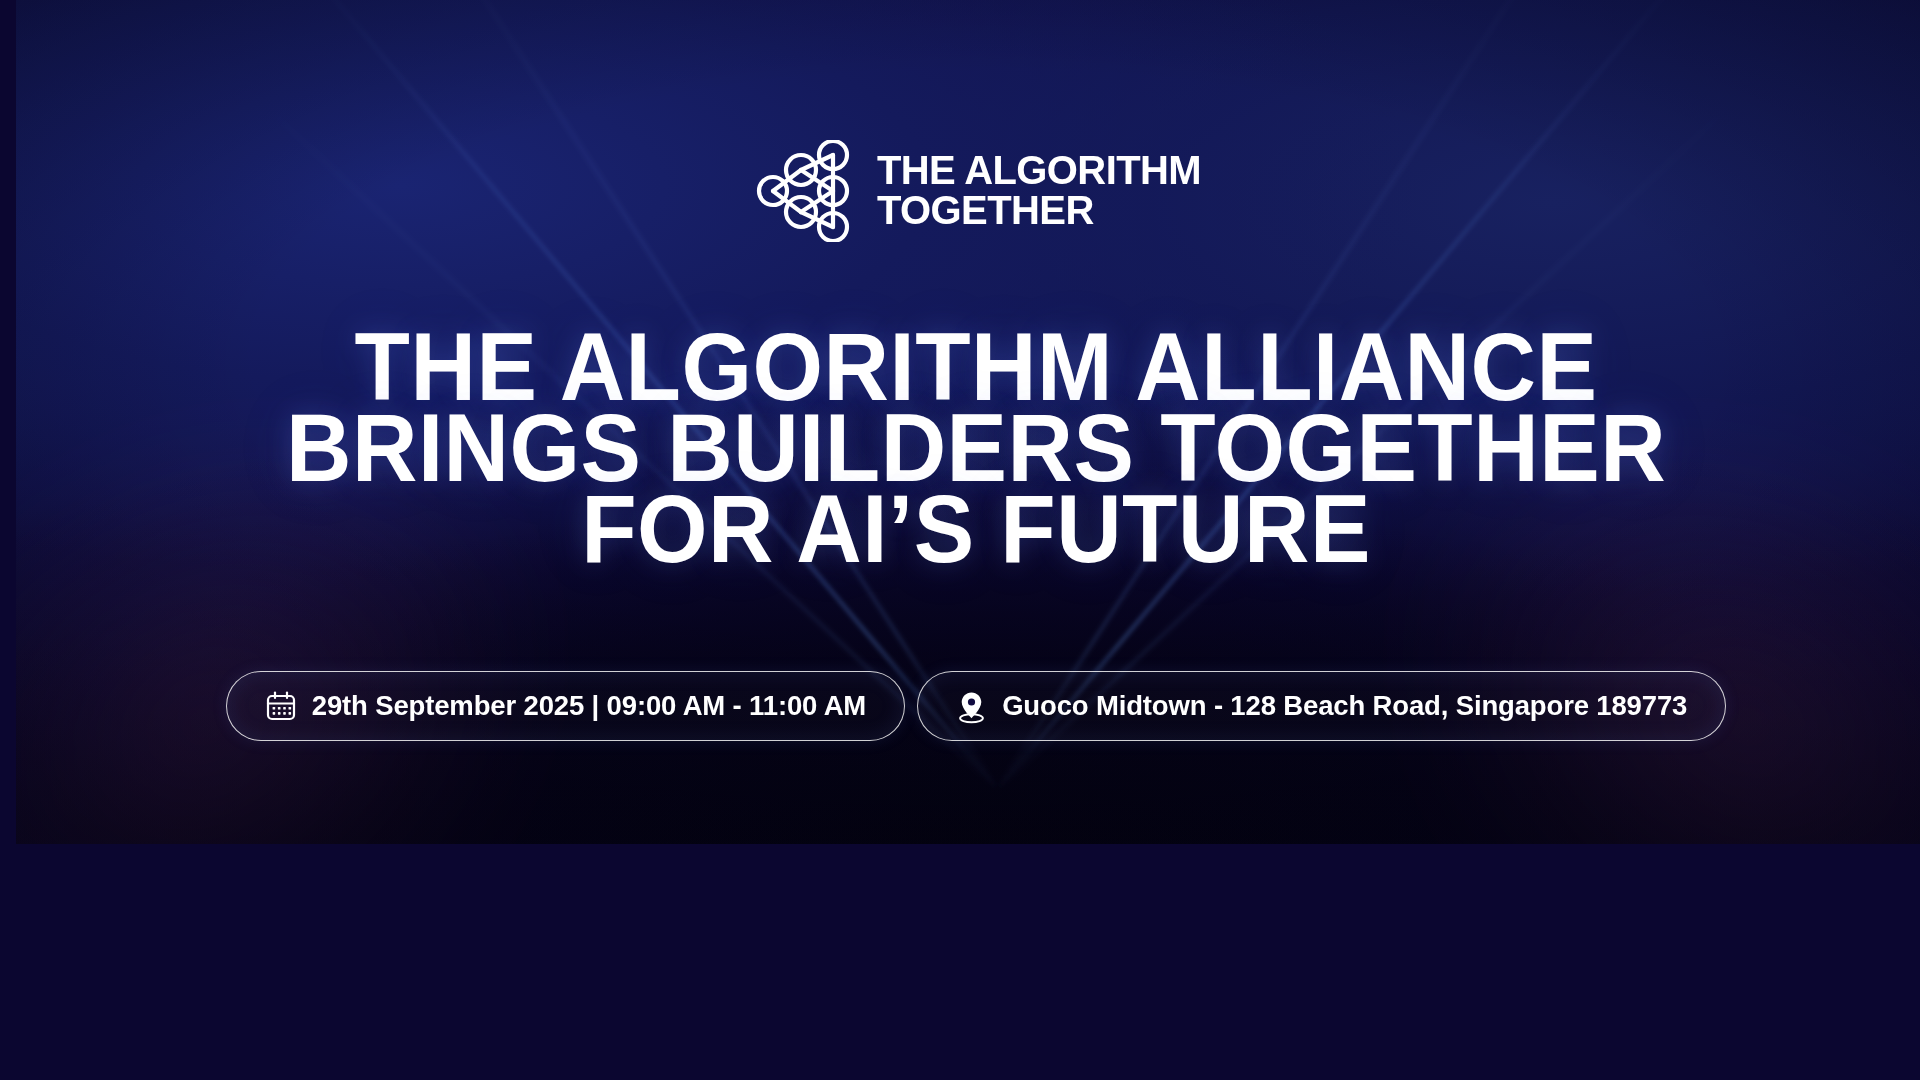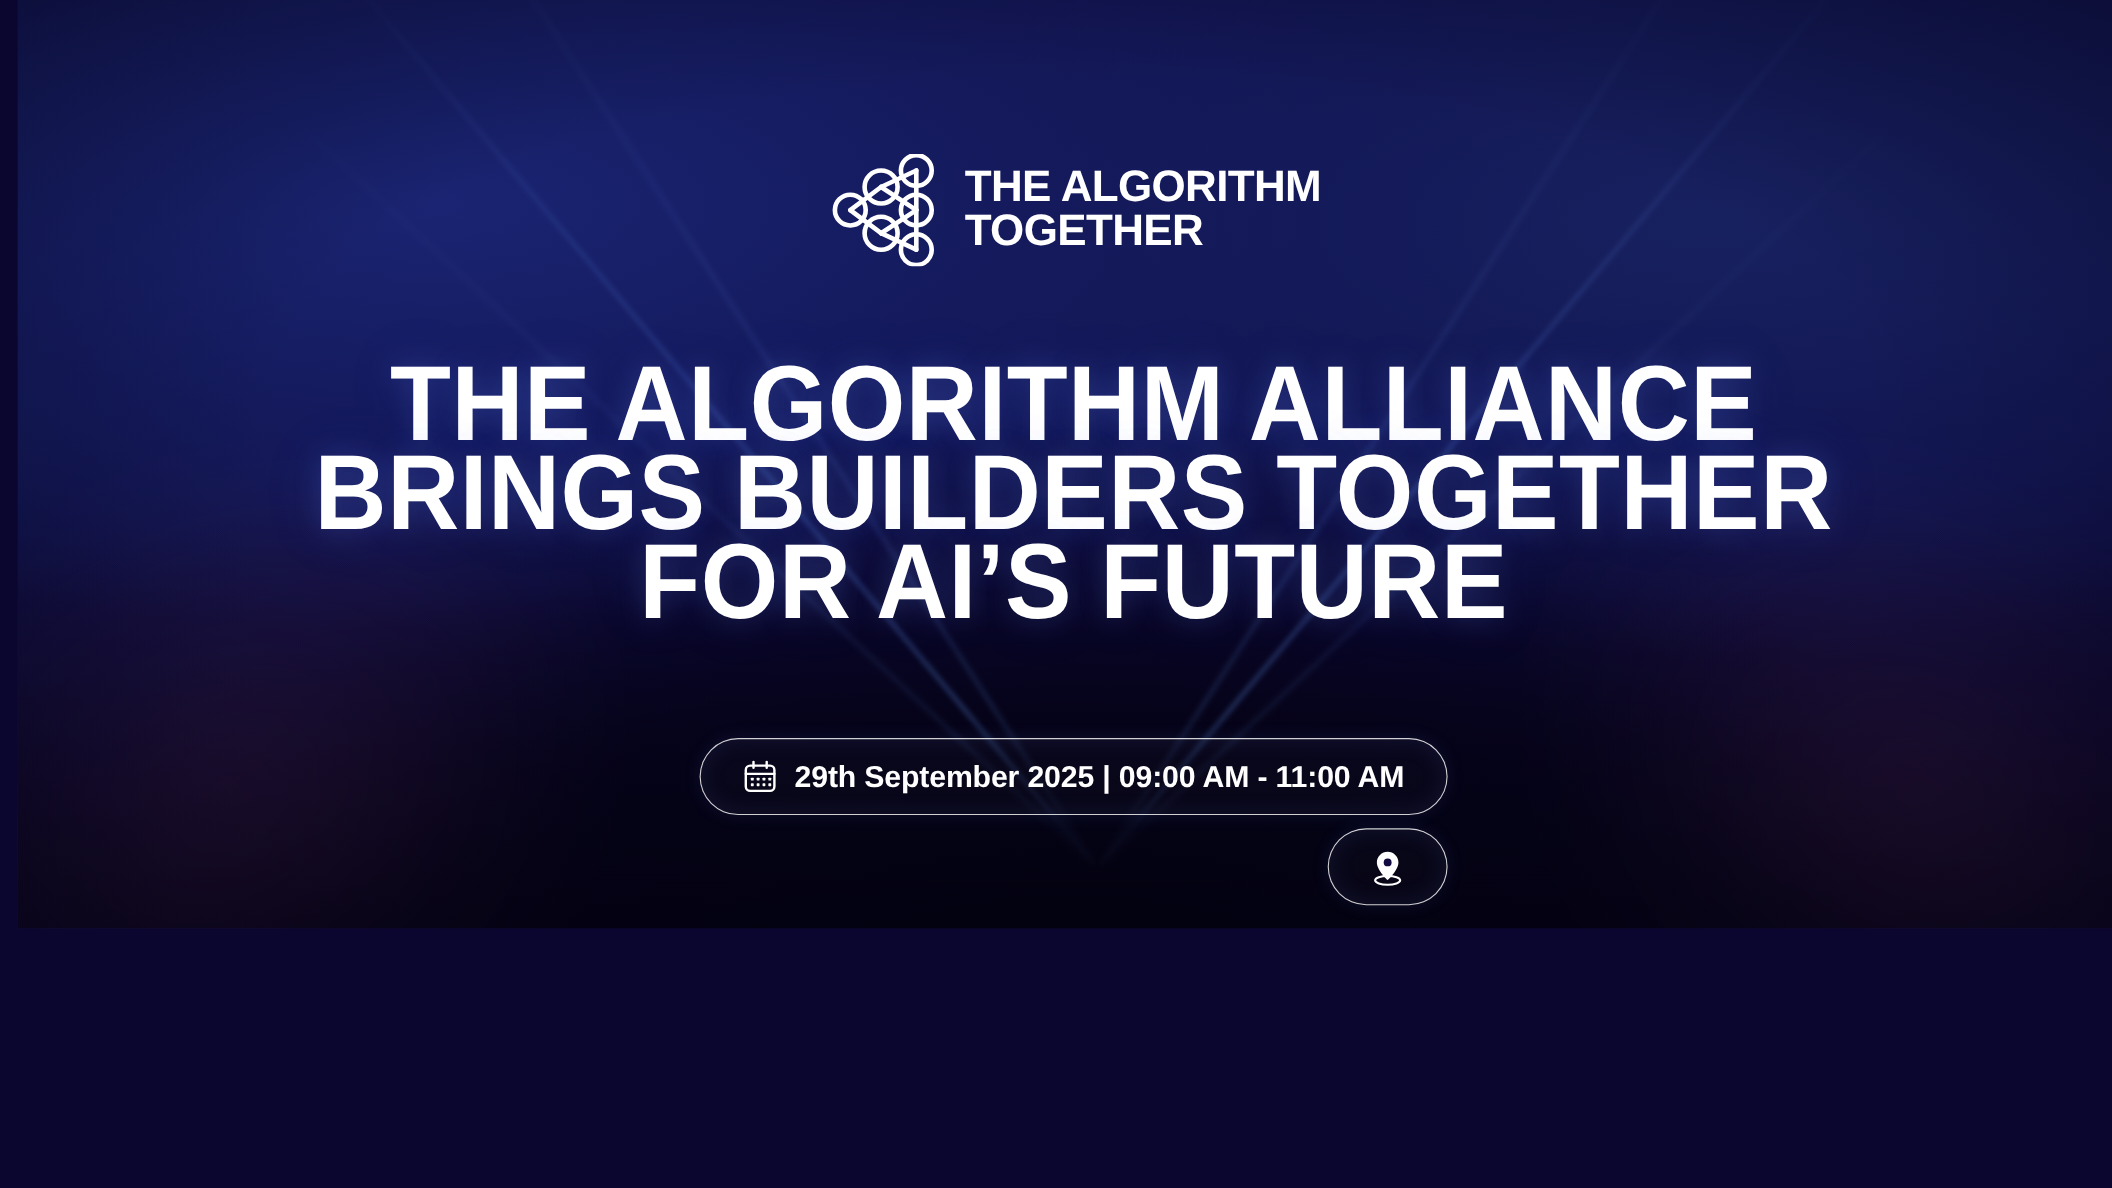--- a/index.html
+++ b/index.html
@@ -165,22 +165,22 @@
     letter-spacing:0.5px;
     transform:scaleX(0.935);
     text-shadow:0 0 26px rgba(120,150,255,0.22), 0 0 60px rgba(70,100,220,0.14);
   }
   #headline .hl-line { display:block; white-space:nowrap; }
 
   
   #pill-stack {
     margin-top:102px;
     display:flex;
-    flex-direction:column;
-    align-items:flex-end;
+    flex-direction:row;
+    align-items:flex-start;
     gap:12px;
   }
 
   .pill {
     display:inline-flex;
     align-items:center;
     gap:15px;
     height:70px;
     padding:0 38px;
     border:1.6px solid rgba(255,255,255,0.82);
@@ -280,17 +280,18 @@
         </svg>
         <span class="pill-text">29th September 2025 | 09:00 AM - 11:00 AM</span>
       </div>
 
       <div class="pill" id="pill-location">
         <svg class="pill-icon" viewBox="0 0 31 33">
           <path d="M15.5 1.4c-5.4 0-9.8 4.35-9.8 9.72 0 7.0 9.8 16.1 9.8 16.1s9.8-9.1 9.8-16.1c0-5.37-4.4-9.72-9.8-9.72z" fill="#ffffff"></path>
           <circle cx="15.5" cy="11.0" r="3.6" fill="#100a40"></circle>
           <ellipse cx="15.5" cy="27.3" rx="11.4" ry="4.0" fill="none" stroke="#ffffff" stroke-width="1.9"></ellipse>
         </svg>
+        <span class="pill-text">Guoco Midtown - 128 Beach Road, Singapore 189773</span>
       </div>
 
     </div>
   </div>
 </div>
 
 </body></html>

